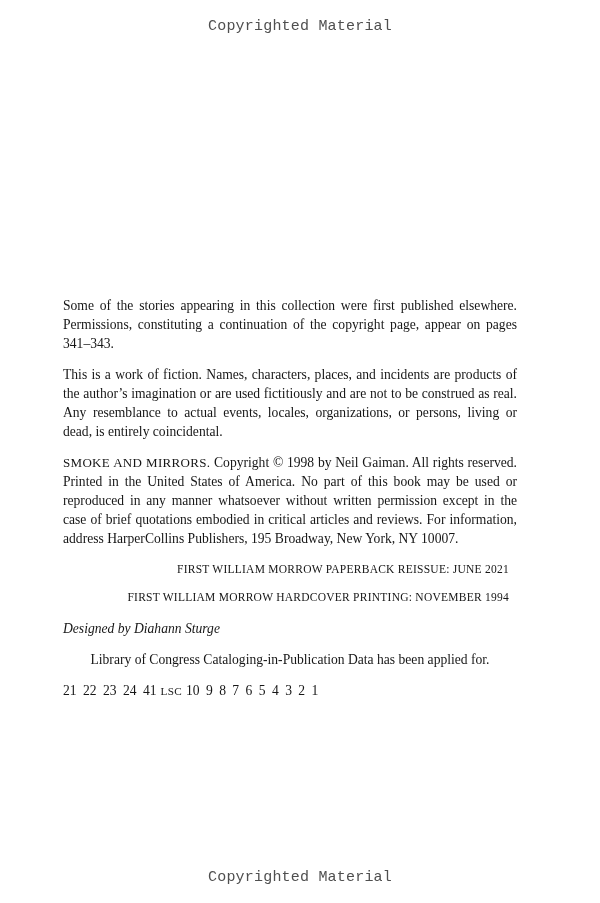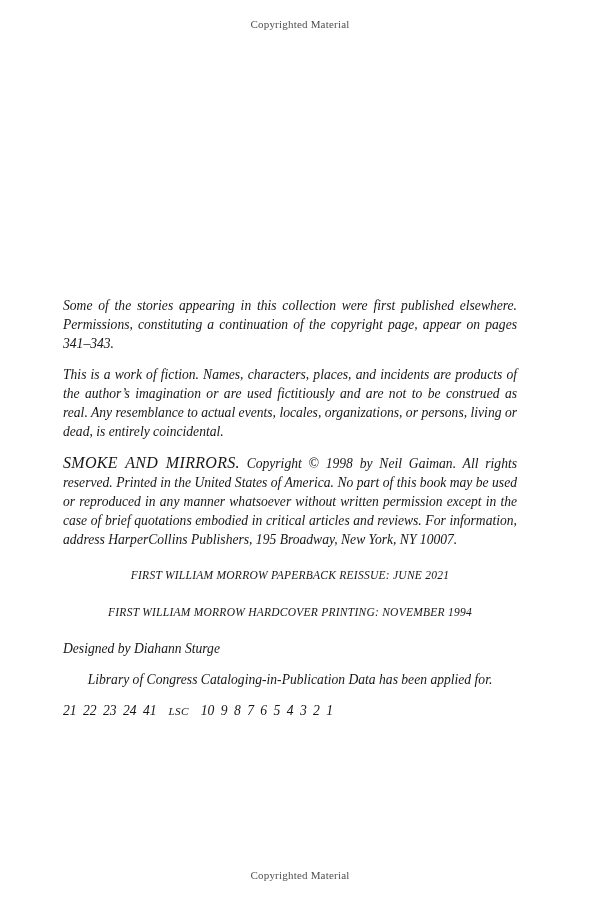--- a/index.html
+++ b/index.html
@@ -13,65 +13,65 @@
     position: relative;
     overflow: hidden;
     font-family: "Liberation Serif", serif;
     color: #161616;
   }
   .watermark {
     position: absolute;
     left: 0;
     right: 0;
     text-align: center;
-    font-family: Liberation Serif, serif;
-    font-size: 11px;
+    font-family: Liberation Mono, monospace;
+    font-size: 15px;
     color: #4f4f4f;
     letter-spacing: 0.2px;
   }
   .watermark.top { top: 18px; }
   .watermark.bottom { top: 869px; }
 
   .content {
     position: absolute;
     top: 296px;
     left: 63px;
     width: 454px;
     font-size: 13.6px;
     line-height: 19px;
     text-align: justify;
   }
-  .content p { margin: 0 0 12px 0; font-style: italic; }
+  .content p { margin: 0 0 12px 0; }
 
   .smallcaps {
-    font-size: 16px;
+    font-size: 13px;
     letter-spacing: 0.3px;
   }
 
   .printing-history { margin-bottom: 12px; }
   .printing-history p {
-    margin: 17px;
+    margin: 8px;
     font-size: 11.5px;
     line-height: 19.5px;
     letter-spacing: 0.25px;
-    text-align: center;
+    text-align: right;
   }
 
   .designer { font-style: italic; }
 
   .loc-line, .isbn-line { text-align: center; }
 
   .printers-key {
     text-align: left;
     word-spacing: 3px;
   }
   .printers-key .lsc {
     font-size: 11.2px;
     letter-spacing: 0.3px;
-    margin: 0 12px;
+    margin: 0 4px;
   }
 </style>
 </head>
 <body>
 
 <div class="watermark top">Copyrighted Material</div>
 
 <main class="content">
 
   <p>Some of the stories appearing in this collection were first published elsewhere. Permissions, constituting a continuation of the copyright page, appear on pages 341–343.</p>

